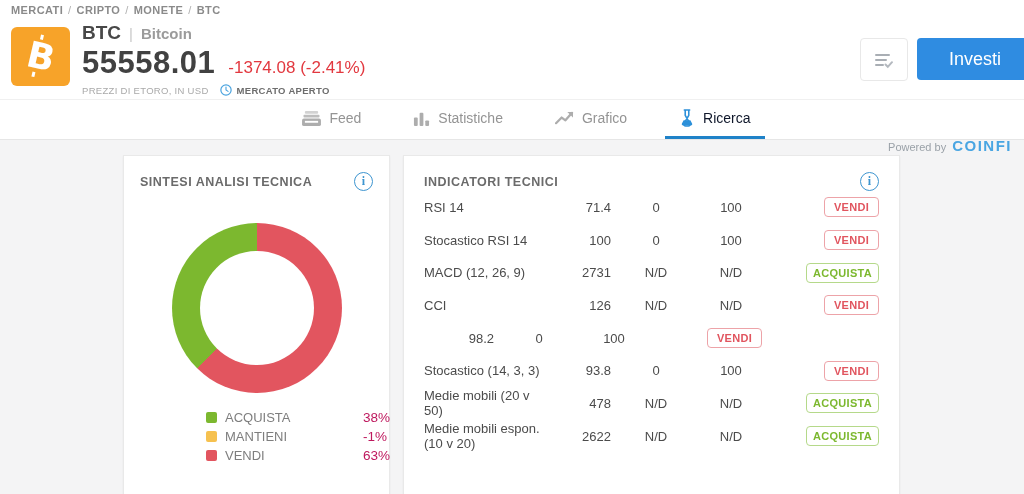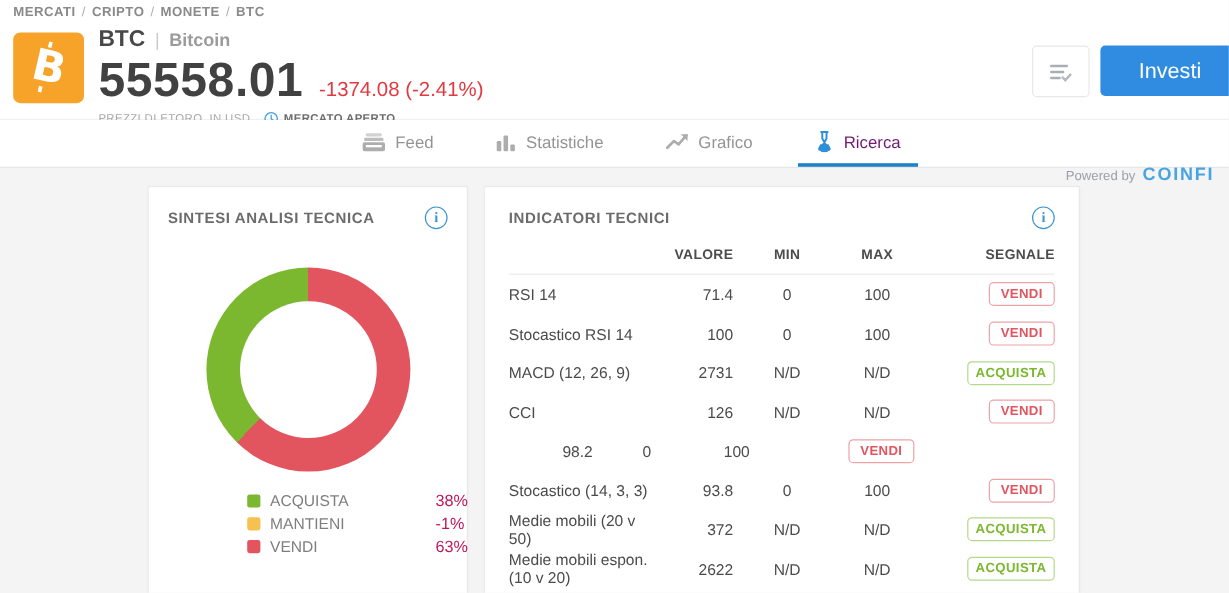--- a/index.html
+++ b/index.html
@@ -16,35 +16,35 @@
   .btc-glyph { position:relative; transform:rotate(13deg); color:#fff; font-weight:bold; font-size:36px; line-height:1; font-family:"DejaVu Sans", sans-serif; }
   .btc-glyph::before, .btc-glyph::after { content:""; position:absolute; left:9px; width:3px; height:5px; background:#fff; }
   .btc-glyph::before { top:-4px; } .btc-glyph::after { bottom:-3px; }
 
   .head-text { position:absolute; left:82px; top:22px; }
   .sym-row { display:flex; align-items:baseline; gap:8px; }
   .sym { font-size:19px; font-weight:bold; color:#484848; }
   .sym-sep { color:#c9c9c9; font-size:15px; }
   .inst-name { font-size:15px; font-weight:bold; color:#9b9b9b; }
   .price-row { display:flex; align-items:baseline; margin-top:1px; }
-  .price { font-size:40px; font-weight:600; color:#414141; letter-spacing:.5px; }
+  .price { font-size:31px; font-weight:600; color:#414141; letter-spacing:.5px; }
   .change { font-size:17px; color:#e2383f; margin-left:13px; }
   .sub-row { display:flex; align-items:center; gap:5px; margin-top:3px; }
   .price-note { font-size:9.5px; color:#a9a9a9; letter-spacing:.3px; }
   .clock-icon { width:12px; height:12px; margin-left:6px; }
   .market-status { font-size:9.5px; color:#6d6d6d; font-weight:bold; letter-spacing:.3px; }
 
   .watch-btn { position:absolute; left:860px; top:38px; width:48px; height:43px; background:#fff; border:1px solid #e8e8e8; border-radius:4px; display:flex; align-items:center; justify-content:center; cursor:pointer; }
   .invest-btn { position:absolute; left:917px; top:38px; width:116px; height:42px; background:#2f8ce1; border:none; border-radius:4px; color:#fff; font-size:18px; font-family:"Liberation Sans",sans-serif; cursor:pointer; }
 
   
   .tabbar { position:absolute; left:0; top:100px; width:1024px; height:40px; background:#fff; border-bottom:1px solid #e6e6e6; display:flex; justify-content:center;padding-left:29px; }
   .tab { display:flex; align-items:center; gap:8px; padding:0 14px; margin:0 12px; font-size:14px; color:#949494; cursor:pointer; border-bottom:3px solid transparent; height:100%; }
   .tab .t-icon { color:#adadad; display:flex; }
-  .tab.active { color:#701a75; border-bottom-color:#1f82c8; }
+  .tab.active { color:#0f172a; border-bottom-color:#1f82c8; }
   .tab.active .t-icon { color:#2c90d9; }
 
   
   .content { position:absolute; left:0; top:141px; width:1024px; height:278px; }
   .powered { position:absolute; right:12px; top:-4px; display:flex; align-items:baseline; gap:6px; }
   .powered-prefix { font-size:11px; color:#9aa1a8; }
   .powered-brand { font-size:15px; font-weight:bold; color:#49a5e2; letter-spacing:1.5px; }
 
   .card { position:absolute; background:#fff; border:1px solid #e9e9e9; box-shadow:0 1px 2px rgba(0,0,0,.05); }
   .card-title-row { display:flex; justify-content:space-between; align-items:center; }
@@ -181,27 +181,20 @@
         <span class="lg-label">VENDI</span>
         <span class="lg-val">63%</span>
       </div>
   </div>
 
   <div class="card indicators-card">
     <div class="card-title-row">
       <span class="card-title">INDICATORI TECNICI</span>
       <span class="info-icon">i</span>
     </div>
-    <div class="tbl-head">
-      <span class="c-name"></span>
-      <span class="c-val">VALORE</span>
-      <span class="c-min">MIN</span>
-      <span class="c-max">MAX</span>
-      <span class="c-sig">SEGNALE</span>
-    </div>
     <div id="tbl-body">
         <div class="tbl-row">
           <span class="c-name">RSI 14</span>
           <span class="c-val">71.4</span>
           <span class="c-min">0</span>
           <span class="c-max">100</span>
           <span class="c-sig">
             <span class="badge sell">VENDI</span>
           </span>
         </div>
@@ -244,21 +237,21 @@
           <span class="c-name">Stocastico (14, 3, 3)</span>
           <span class="c-val">93.8</span>
           <span class="c-min">0</span>
           <span class="c-max">100</span>
           <span class="c-sig">
             <span class="badge sell">VENDI</span>
           </span>
         </div>
         <div class="tbl-row">
           <span class="c-name">Medie mobili (20 v 50)</span>
-          <span class="c-val">372</span>
+          <span class="c-val">478</span>
           <span class="c-min">N/D</span>
           <span class="c-max">N/D</span>
           <span class="c-sig">
             <span class="badge buy">ACQUISTA</span>
           </span>
         </div>
         <div class="tbl-row">
           <span class="c-name">Medie mobili espon. (10 v 20)</span>
           <span class="c-val">2622</span>
           <span class="c-min">N/D</span>

